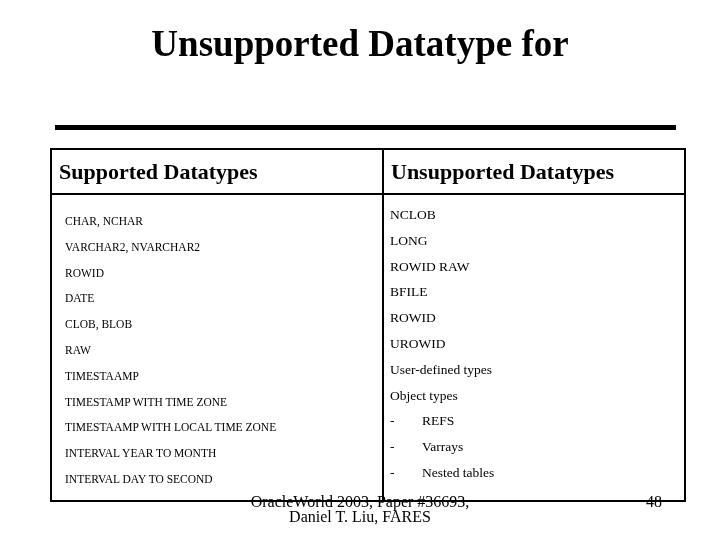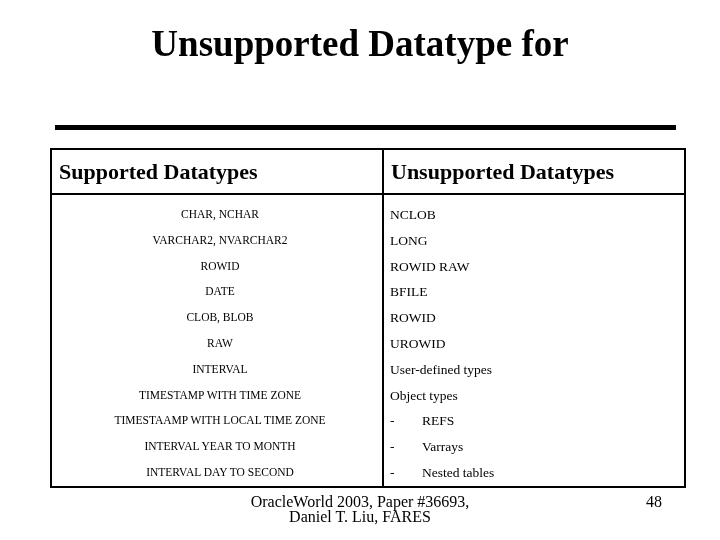--- a/index.html
+++ b/index.html
@@ -75,25 +75,24 @@
     white-space: nowrap;
   }
 
   .body-cell .cell-inner {
     padding: 7px 0 0 6px;
   }
 
   
   .list-left {
     list-style: none;
-    margin: 0;
+    margin: 7px;
     padding: 0;
     font-size: 11.5px;
     line-height: 25.8px;
-    text-align: center;
   }
   .list-left li { white-space: nowrap; }
 
   
   .list-right {
     list-style: none;
     margin: 0;
     padding: 0;
     font-size: 13.5px;
     line-height: 25.8px;
@@ -155,21 +154,21 @@
     <tr>
       <td class="body-cell col-left">
         <div class="cell-inner">
           <ul class="list-left" id="supported-list">
               <li>CHAR, NCHAR</li>
               <li>VARCHAR2, NVARCHAR2</li>
               <li>ROWID</li>
               <li>DATE</li>
               <li>CLOB, BLOB</li>
               <li>RAW</li>
-              <li>INTERVAL</li>
+              <li>TIMESTAAMP</li>
               <li>TIMESTAMP WITH TIME ZONE</li>
               <li>TIMESTAAMP WITH LOCAL TIME ZONE</li>
               <li>INTERVAL YEAR TO MONTH</li>
               <li>INTERVAL DAY TO SECOND</li>
             </ul>
         </div>
       </td>
       <td class="body-cell col-right">
         <div class="cell-inner">
           <ul class="list-right" id="unsupported-list">

